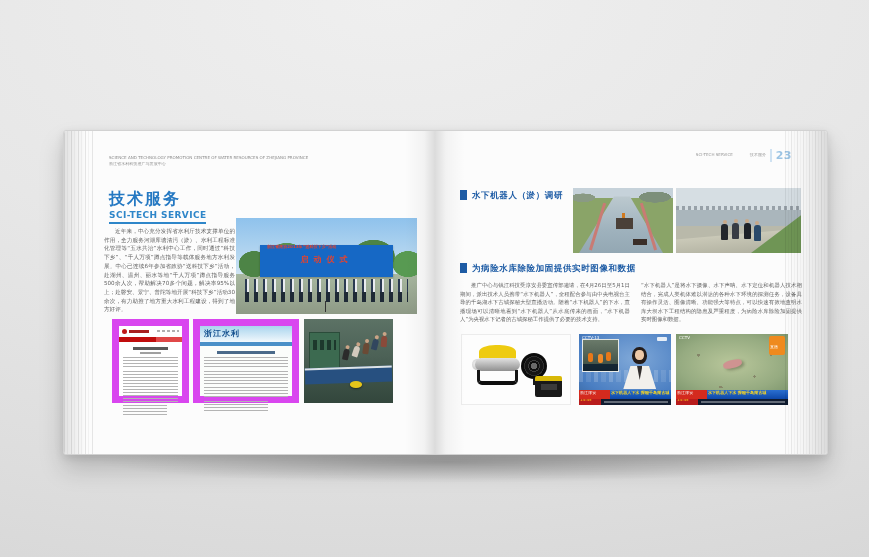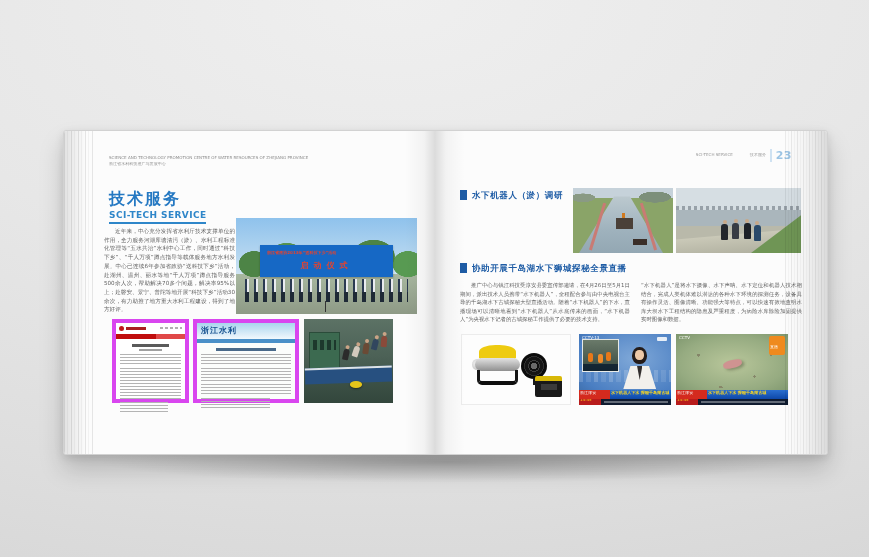--- a/index.html
+++ b/index.html
@@ -36,30 +36,30 @@
 
   .photo { overflow:hidden; }
   .photo-ceremony { left:172px; top:87px; width:181px; height:96px;
         background:linear-gradient(180deg,#8fc2ec 0%, #b6d7f0 40%, #cfe4f3 58%, #a8b8a0 58%, #8e9a86 100%); }
   .trees { position:absolute; inset:0;
         background:radial-gradient(26px 22px at 10% 48%, #4d8446 0 58%, transparent 60%),
                    radial-gradient(32px 26px at 28% 42%, #579250 0 58%, transparent 60%),
                    radial-gradient(36px 28px at 76% 40%, #4d8446 0 58%, transparent 60%),
                    radial-gradient(26px 22px at 95% 48%, #589a52 0 58%, transparent 60%); }
   .banner { position:absolute; left:13%; top:28%; width:74%; height:33%; background:#1668c5;
-        box-shadow:0 1px 2px rgba(0,0,0,0.25); display:flex; flex-direction:column; align-items:center; justify-content:center; z-index:2; }
+        box-shadow:0 1px 2px rgba(0,0,0,0.25); display:flex; flex-direction:column; align-items:center; justify-content:flex-start; z-index:2; }
   .banner-l1 { color:#e8432c; font-weight:bold; }
   .banner-l2 { color:#e8432c; font-size:8px; font-weight:bold; letter-spacing:5px; margin-top:1px; }
   .crowd { position:absolute; left:5%; right:5%; bottom:13%; height:24%; z-index:3;
         background:repeating-linear-gradient(90deg, #2b3a52 0 2px, #e9ebef 2px 4px, rgba(0,0,0,0) 4px 9px); }
   .crowd::after { content:""; position:absolute; left:0; right:0; bottom:0; height:42%;
         background:repeating-linear-gradient(90deg, #1e2936 0 4px, rgba(0,0,0,0) 4px 9px); }
   .tripod { position:absolute; left:49%; bottom:2%; width:1px; height:12%; background:#333; z-index:4; }
 
-  .web { background:#ffffff; border:4px solid #d946ef; }
+  .web { background:#ffffff; border:7px solid #d946ef; }
   .web1 { left:48px; top:188px; width:77px; height:84px; }
   .w1-top { position:relative; height:11px; }
   .w1-logo { position:absolute; left:3px; top:3px; width:5px; height:5px; border-radius:50%; background:#c01818; }
   .w1-logotext { position:absolute; left:10px; top:4px; width:20px; height:3px; background:#a82020; }
   .w1-links { position:absolute; right:3px; top:4px; width:22px; height:2px;
         background:repeating-linear-gradient(90deg,#b0b0b0 0 3px, transparent 3px 5px); }
   .w1-nav { height:5px; background:linear-gradient(90deg,#c00d0d 0 58%, #e04848 58% 100%); }
   .w1-titlebar { width:55%; height:3px; background:#5a5a5a; margin:5px auto 2px; }
   .w1-sub { width:32%; height:2px; background:#a0a0a0; margin:0 auto 3px; }
   .lines { margin:2px 4px; background:repeating-linear-gradient(180deg, #b4b4b4 0 1px, rgba(0,0,0,0) 1px 3px); }
@@ -275,21 +275,21 @@
       <div class="inspect-city"></div>
       <div class="inspect-wall"></div>
       <div class="inspect-green"></div>
       <div class="fig f1"></div>
       <div class="fig f2"></div>
       <div class="fig f3"></div>
       <div class="fig f4"></div>
     </div>
 
     <div class="abs sec-bullet s2-bullet"></div>
-    <div class="abs sec-title s2-title">协助开展千岛湖水下狮城探秘全景直播</div>
+    <div class="abs sec-title s2-title">为病险水库除险加固提供实时图像和数据</div>
 
     <div class="abs col-text s2-col1">推广中心与钱江科技受淳安县委宣传部邀请，在4月26日至5月1日期间，派出技术人员携带“水下机器人”，全程配合参与由中央电视台主导的千岛湖水下古城探秘大型直播活动。随着“水下机器人”的下水，直播现场可以清晰地看到“水下机器人”从水底传来的画面，“水下机器人”为央视水下记者的古城探秘工作提供了必要的技术支持。</div>
     <div class="abs col-text s2-col2">“水下机器人”是将水下摄像、水下声呐、水下定位和机器人技术相结合，完成人类机体难以潜达的各种水下环境的探测任务，设备具有操作灵活、图像清晰、功能强大等特点，可以快速有效地查明水库大坝水下工程结构的隐患及严重程度，为病险水库除险加固提供实时图像和数据。</div>
 
     <div class="abs photo photo-rov">
       <div class="rv-dome"></div>
       <div class="rv-top"></div>
       <div class="rv-cyl"></div>
       <div class="rv-frame"></div>
       <div class="rv-wheel"></div>

